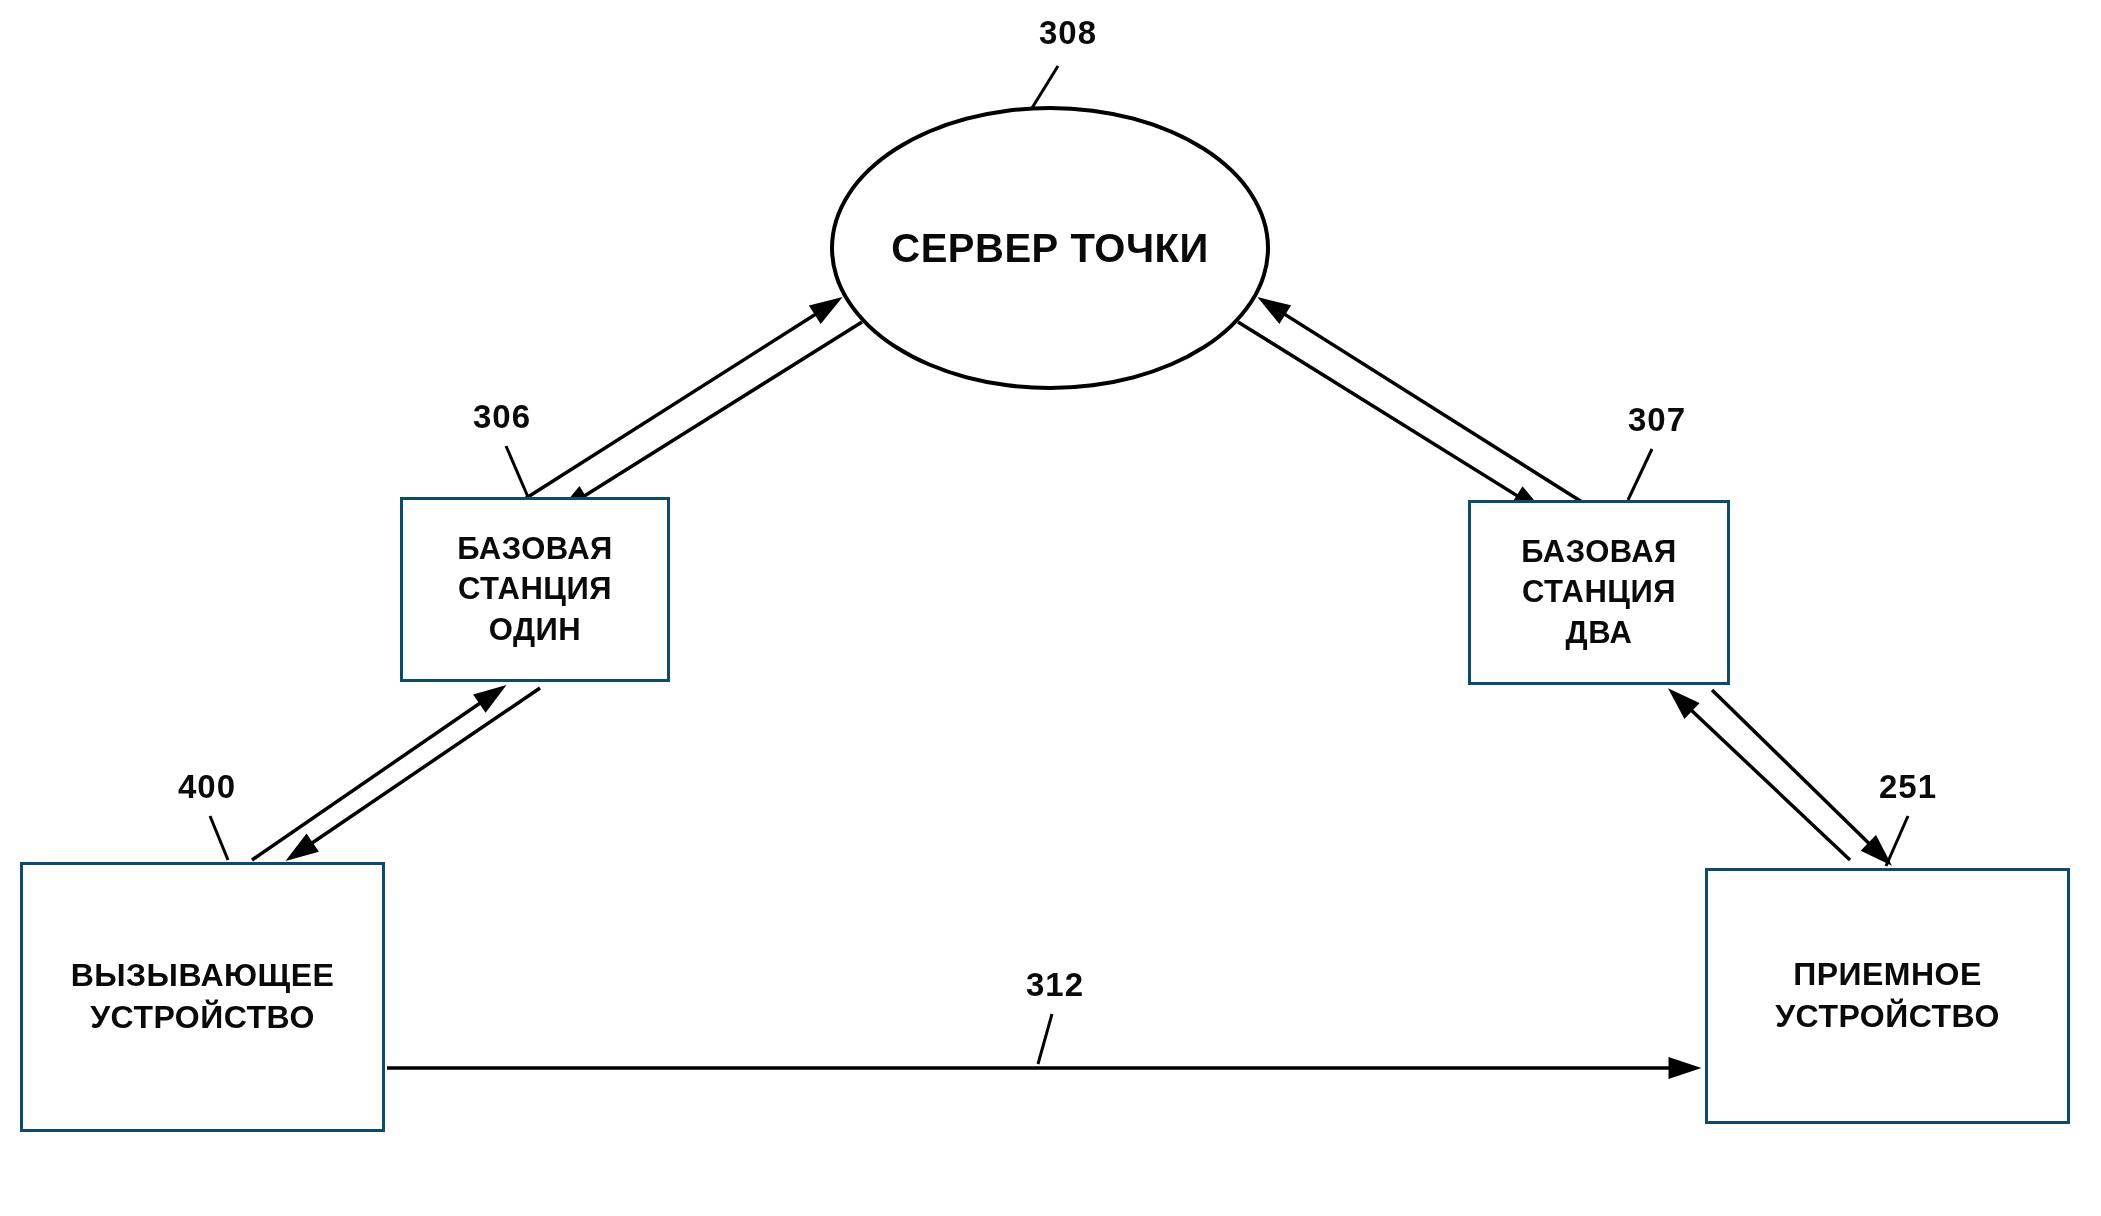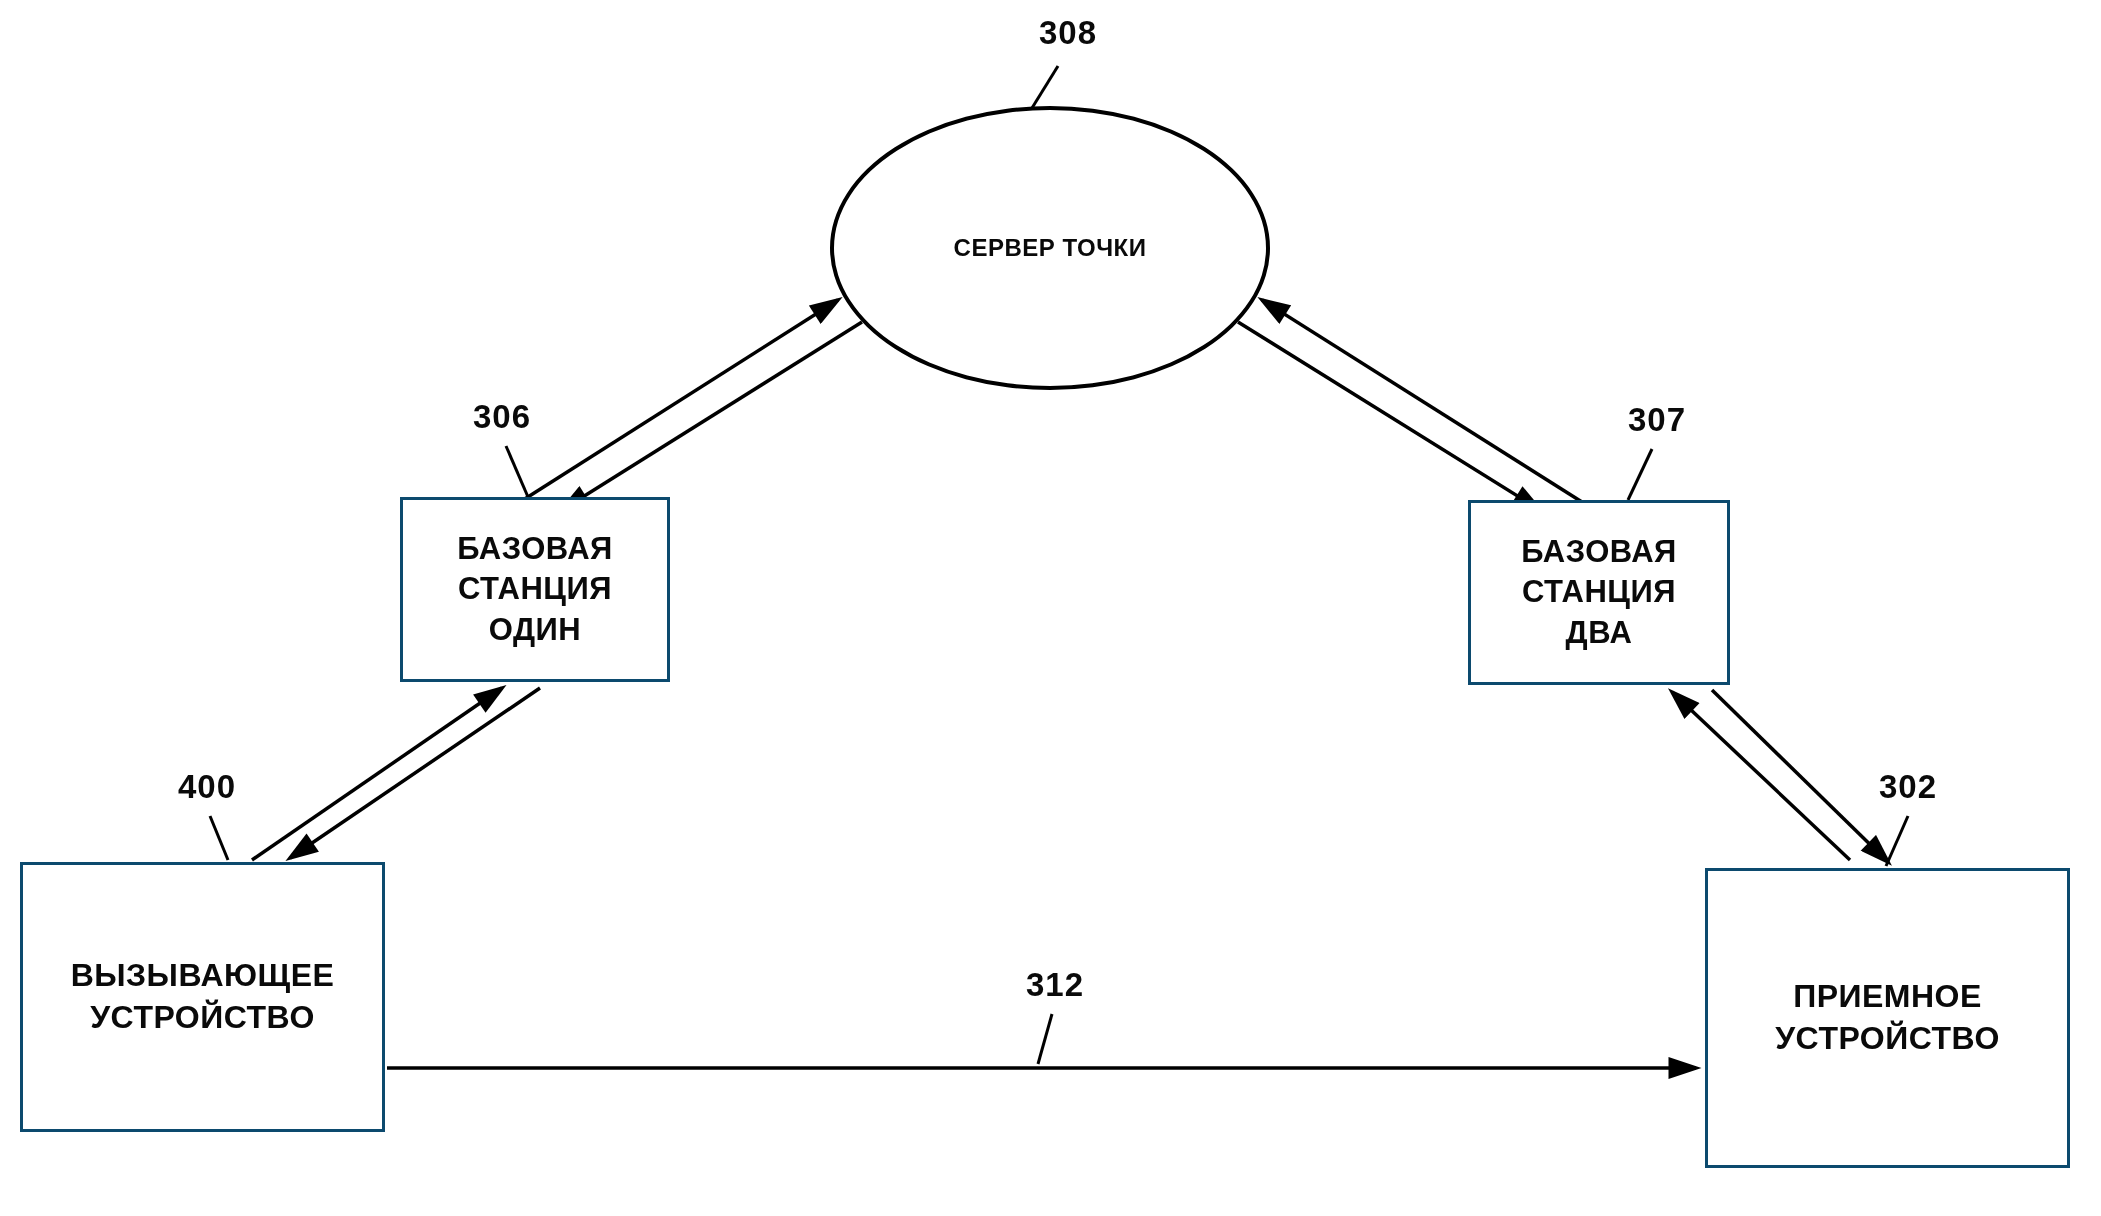--- a/index.html
+++ b/index.html
@@ -31,25 +31,25 @@
     font-weight: bold;
     background: #ffffff;
     box-sizing: border-box;
   }
   .node .lines { line-height: 1.3; letter-spacing: 0.5px; }
   .box { border: 3px solid #0c4a6e; }
   .ellipse {
     border: 4px solid #000;
     border-radius: 50%;
   }
-  .node-server       { left: 830px;  top: 106px; width: 440px; height: 284px; font-size: 24px; }
+  .node-server       { left: 830px;  top: 106px; width: 440px; height: 284px; font-size: 40px; }
   .node-station-one  { left: 400px;  top: 497px; width: 270px; height: 185px; font-size: 31px; }
   .node-station-two  { left: 1468px; top: 500px; width: 262px; height: 185px; font-size: 31px; }
   .node-calling      { left: 20px;   top: 862px; width: 365px; height: 270px; font-size: 32px; }
-  .node-receiving    { left: 1705px; top: 868px; width: 365px; height: 300px; font-size: 32px; text-align: center; }
+  .node-receiving    { left: 1705px; top: 868px; width: 365px; height: 256px; font-size: 32px; text-align: center; }
   .ref-label {
     position: absolute;
     width: 100px;
     text-align: center;
     font-size: 33px;
     font-weight: bold;
     color: #0a0a0a;
     letter-spacing: 1px;
   }
   .ref-308 { left: 1018px; top: 14px;  }
@@ -141,17 +141,17 @@
     <div class="lines">
       <div>ПРИЕМНОЕ</div>
       <div>УСТРОЙСТВО</div>
     </div>
   </div>
 
   <div class="ref-label ref-308">308</div>
   <div class="ref-label ref-306">306</div>
   <div class="ref-label ref-307">307</div>
   <div class="ref-label ref-300">400</div>
-  <div class="ref-label ref-302">302</div>
+  <div class="ref-label ref-302">251</div>
   <div class="ref-label ref-312">312</div>
 
 
 </div>
 
 </body></html>

